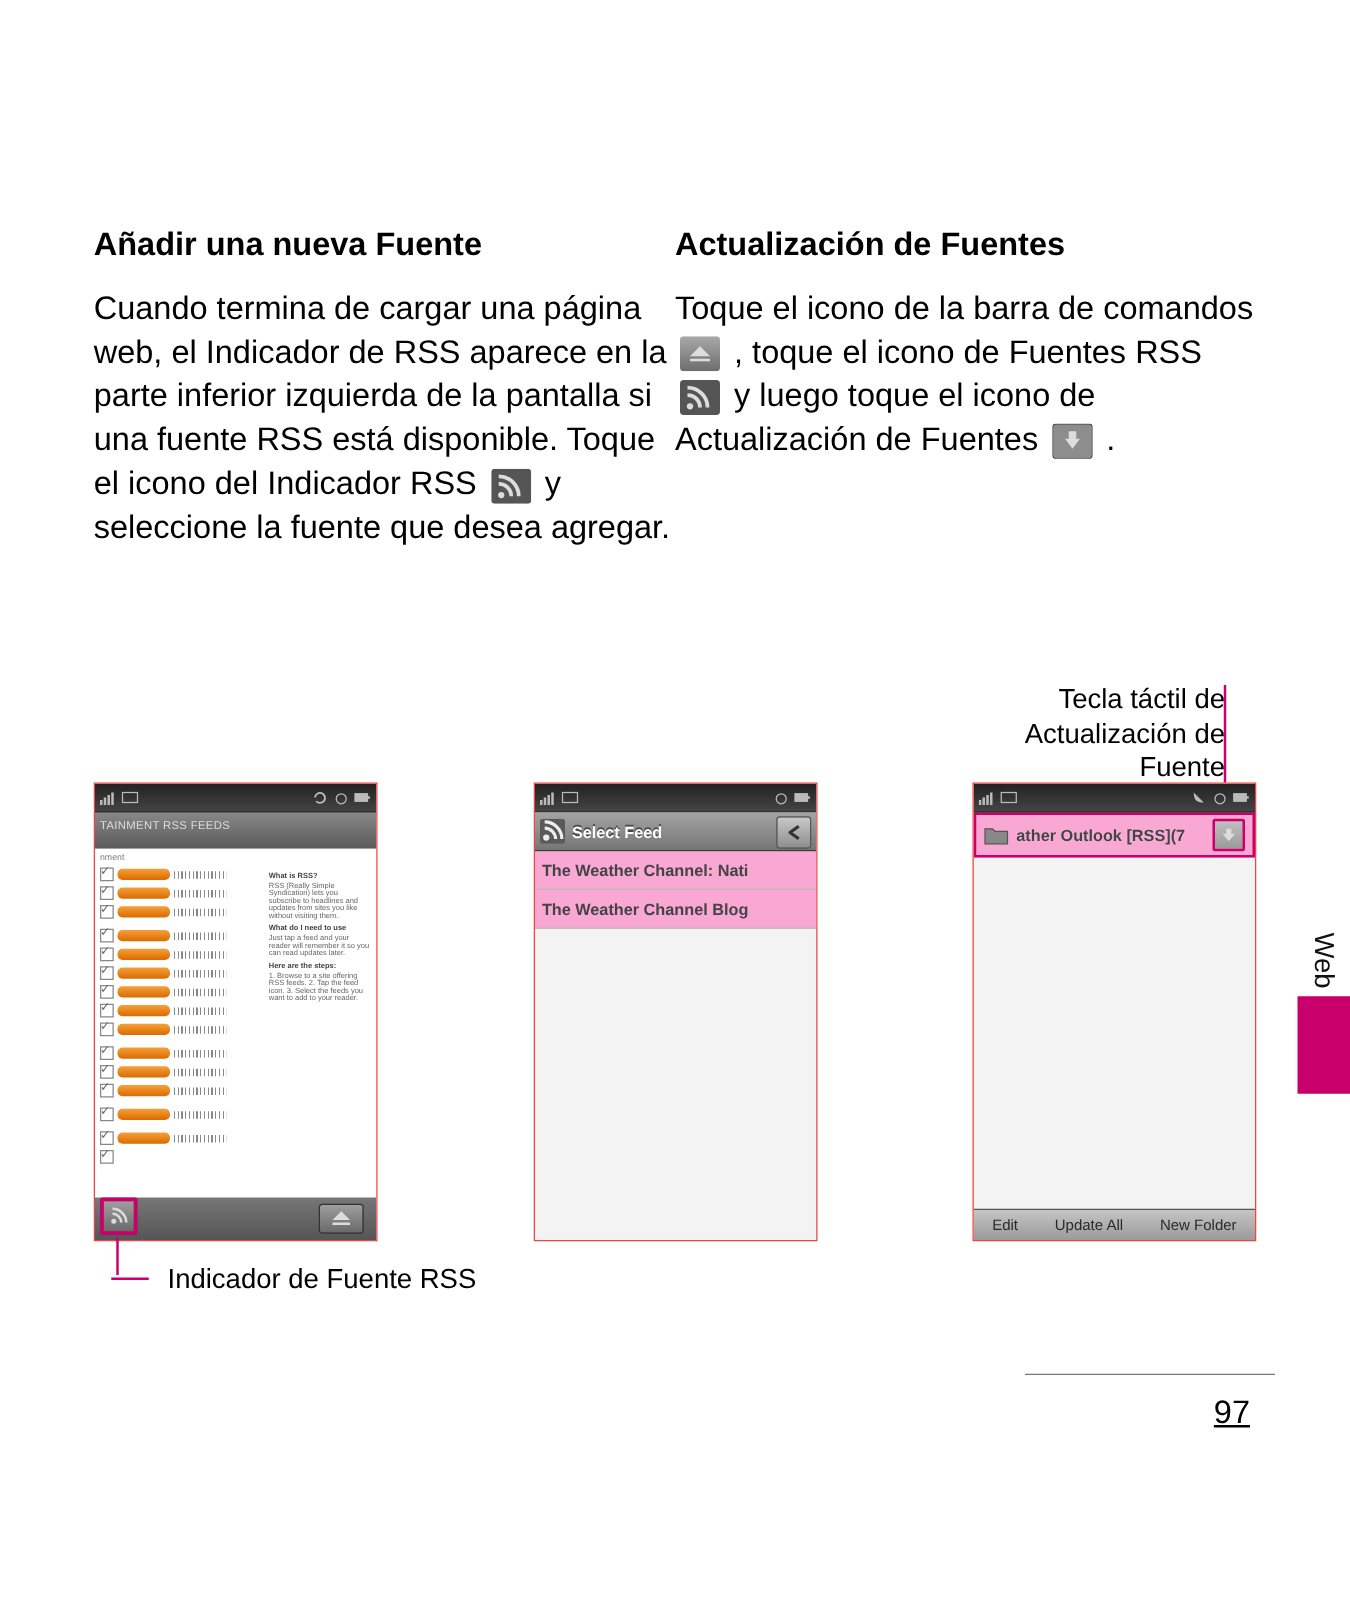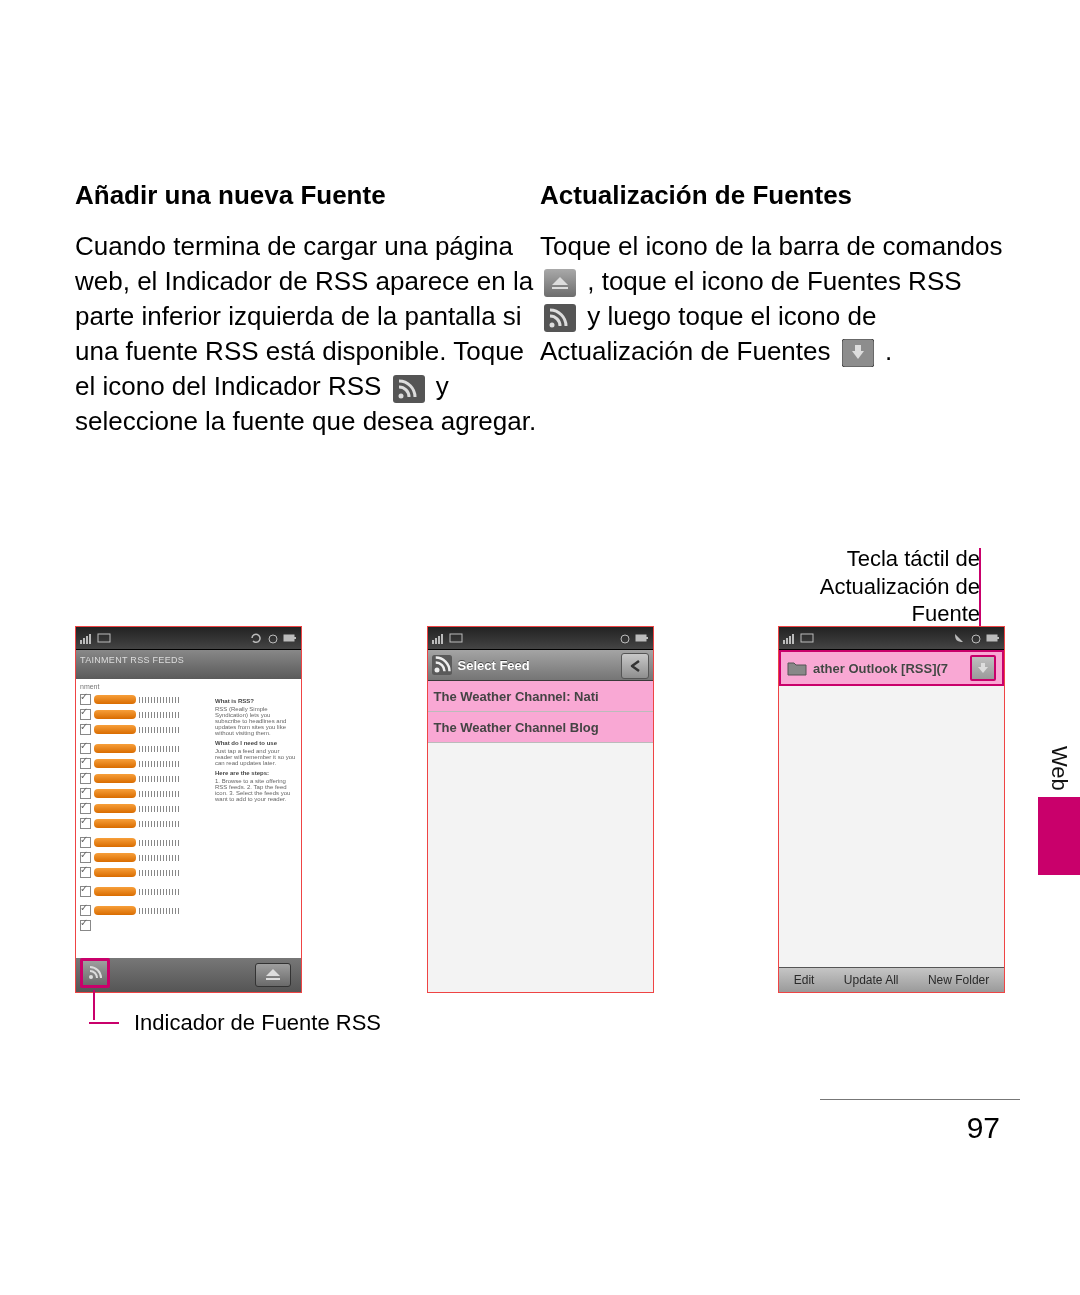--- a/index.html
+++ b/index.html
@@ -218,21 +218,22 @@
   }
   .side-tab .pink {
     flex:1;
     background: #c9006b;
   }
 
   .page-num {
     position: absolute;
     right: 80px;
     bottom: 150px;
-    font-size: 30px;
+    font-size: 26px;
+    text-decoration: underline;
   }
   .rule {
     position:absolute;
     right: 60px;
     bottom: 195px;
     width: 200px;
     border-top: 1px solid #777;
   }
 </style>
 </head>

